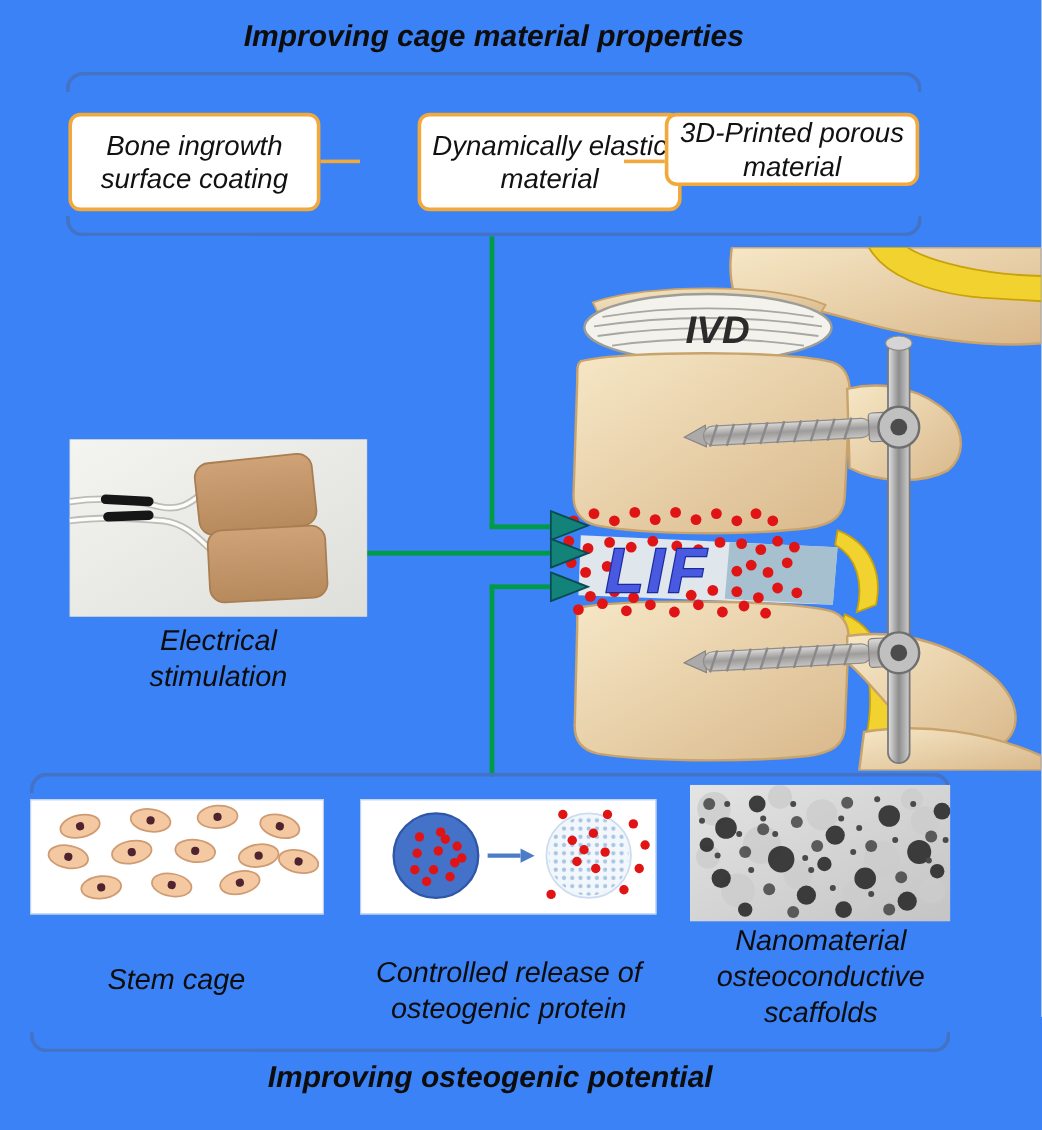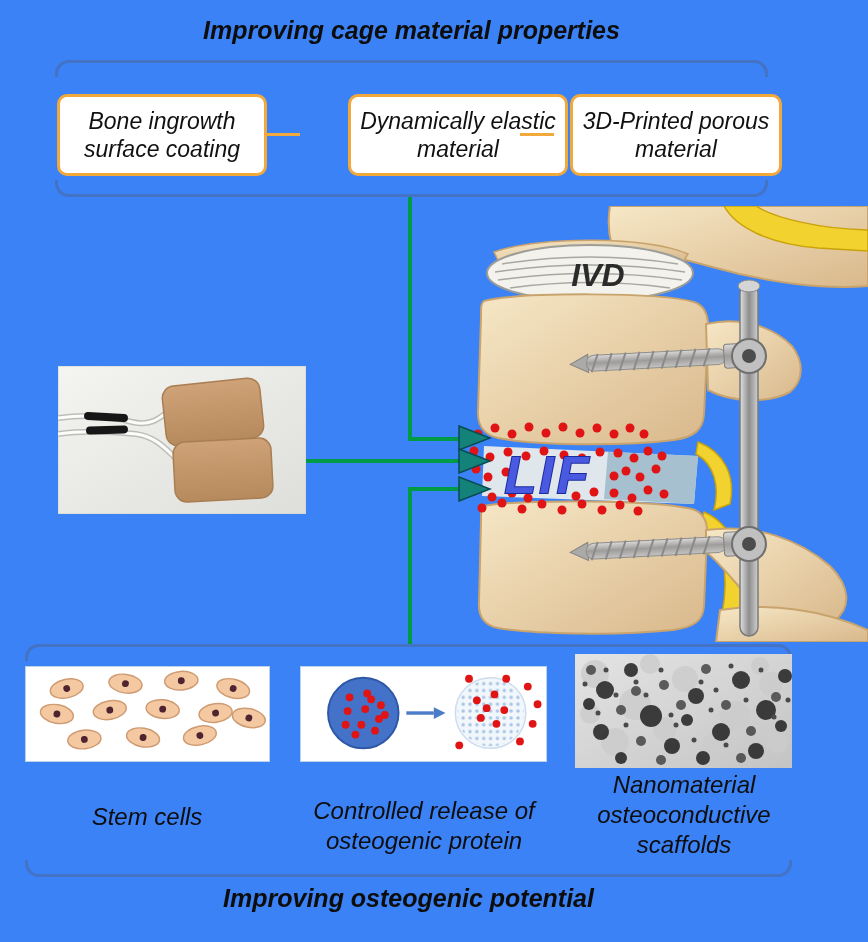--- a/index.html
+++ b/index.html
@@ -24,21 +24,21 @@
 <div id="canvas">
 
   <div class="abs title" style="left:55px; top:16px; width:713px;">Improving cage material properties</div>
 
   <div class="abs bracket-open-down" style="left:55px; top:60px; width:713px;"></div>
 
   <div class="abs mat-box" style="left:57px; top:94px; width:210px; height:82px;">Bone ingrowth surface coating</div>
   <div class="abs orange-link" style="left:267px; top:133px; width:33px;"></div>
   <div class="abs mat-box" style="left:300px; top:94px; width:220px; height:82px;margin-left:48px;">Dynamically elastic material</div>
   <div class="abs orange-link" style="left:520px; top:133px; width:34px;"></div>
-  <div class="abs mat-box" style="left:554px; top:94px; width:212px; height:82px;margin-left:16px;">3D-Printed porous material</div>
+  <div class="abs mat-box" style="left:554px; top:94px; width:212px; height:61px;">3D-Printed porous material</div>
 
   <div class="abs bracket-open-up" style="left:55px; top:180px; width:713px;"></div>
 
   <div class="abs gline" style="left:408px; top:197px; width:4px; height:242px;"></div>
   <div class="abs gline" style="left:408px; top:437px; width:52px; height:4px;"></div>
   <div class="abs gline" style="left:305px; top:459px; width:155px; height:4px;"></div>
   <div class="abs gline" style="left:408px; top:487px; width:52px; height:4px;"></div>
   <div class="abs gline" style="left:408px; top:489px; width:4px; height:158px;"></div>
 
   <svg class="abs" style="left:468px; top:206px;" width="400" height="436" viewBox="0 0 400 436">
@@ -214,20 +214,21 @@
     </g>
     <g fill="#161616">
       <rect x="26" y="47" width="44" height="8" rx="4" transform="rotate(3 48 51)"></rect>
       <rect x="28" y="60" width="42" height="8" rx="4" transform="rotate(-2 49 64)"></rect>
     </g>
     <g>
       <rect x="106" y="16" width="98" height="60" rx="12" fill="url(#padG)" stroke="#a87e52" stroke-width="1.5" transform="rotate(-6 155 46)"></rect>
       <rect x="116" y="74" width="98" height="60" rx="12" fill="url(#padG)" stroke="#a87e52" stroke-width="1.5" transform="rotate(-3 165 104)"></rect>
     </g>
   </svg>
+  <div class="abs lbl" style="left:97px; top:520px; width:170px;">Electrical stimulation</div>
 
   <div class="abs bracket-open-down" style="left:25px; top:644px; width:767px;"></div>
 
   <svg class="abs imgbox" style="left:25px; top:666px;" width="245" height="96" viewBox="0 0 245 96">
     <g>
       <g transform="translate(40,22) rotate(-12)">
           <ellipse rx="17" ry="9.5" fill="#f4c9a2" stroke="#cf9b72" stroke-width="1.5"></ellipse>
           <circle r="3.5" fill="#4f2430"></circle>
         </g>
       <g transform="translate(100,17) rotate(8)">
@@ -396,20 +397,20 @@
         <circle cx="61" cy="28" r="2.5"></circle>
         <circle cx="126" cy="28" r="2.5"></circle>
       <circle cx="31" cy="16" r="2.5"></circle>
         <circle cx="141" cy="36" r="2.5"></circle>
         <circle cx="96" cy="61" r="2.5"></circle>
       <circle cx="41" cy="41" r="2.5"></circle>
         <circle cx="151" cy="91" r="2.5"></circle>
     </g>
   </svg>
 
-  <div class="abs lbl" style="left:47px; top:802px; width:200px;">Stem cells</div>
+  <div class="abs lbl" style="left:47px; top:802px; width:200px;">Stem cage</div>
   <div class="abs lbl" style="left:286px; top:796px; width:276px;">Controlled release of osteogenic protein</div>
   <div class="abs lbl" style="left:578px; top:770px; width:212px;">Nanomaterial osteoconductive scaffolds</div>
 
   <div class="abs bracket-open-up" style="left:25px; top:860px; width:767px;"></div>
   <div class="abs title" style="left:25px; top:884px; width:767px;">Improving osteogenic potential</div>
 
 </div>
 
 </body></html>

